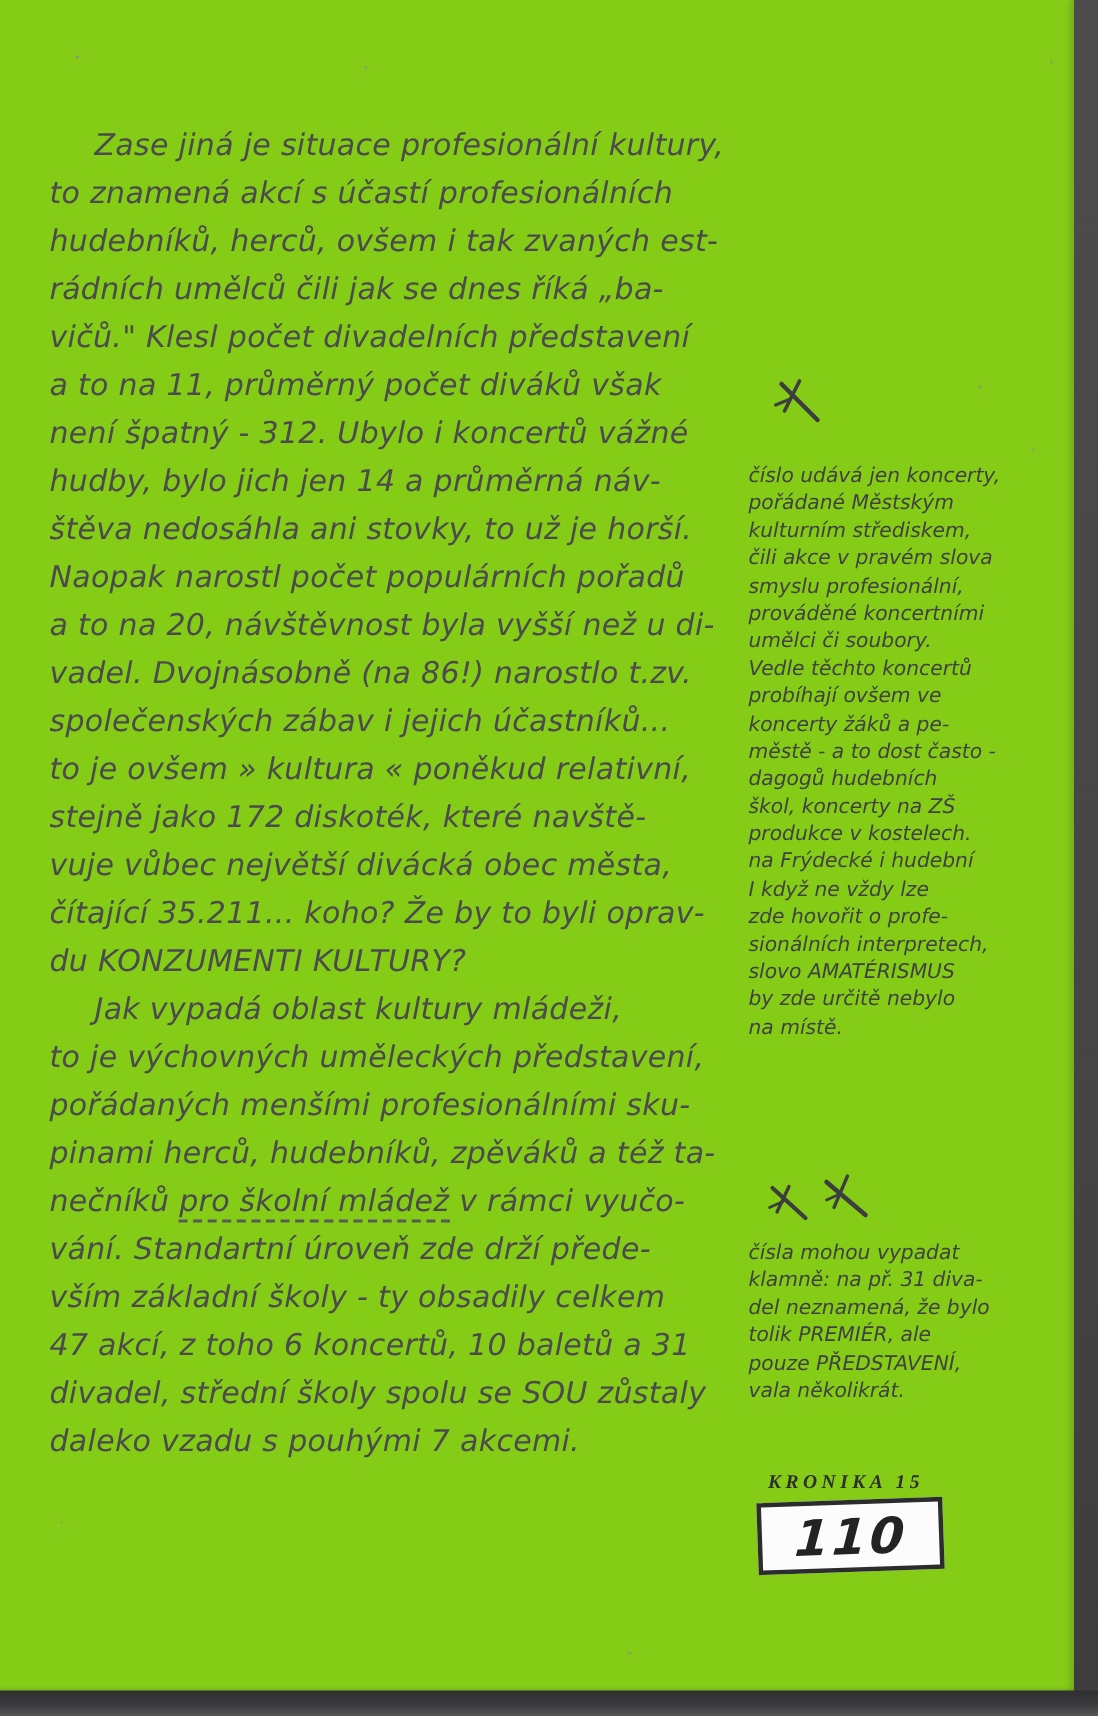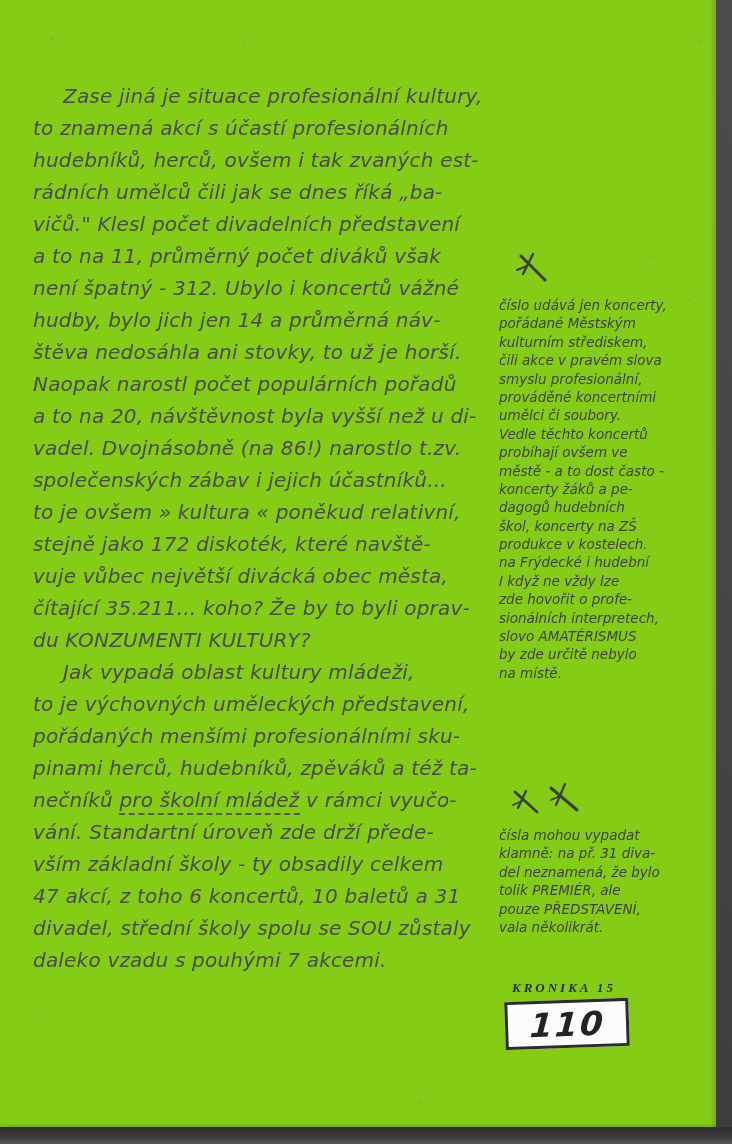--- a/index.html
+++ b/index.html
@@ -39,21 +39,21 @@
   }
   
   .note{
     position:absolute;left:499px;width:220px;
     color:#414143;
     font-style:italic;
     font-size:13.5px;
   }
   .note .line{height:18.4px;line-height:18.4px;white-space:nowrap;}
   .note1{top:252px;}
-  .note1 .note-lines{margin-top:8px;}
+  .note1 .note-lines{margin-top:20px;}
   .note2{top:782px;}
   .note2 .note-lines{margin-top:8px;}
   .marks{height:36px;position:relative;}
   .cross{position:absolute;top:0;}
   .cross.c1{left:14px;}
   .cross.c2a{left:10px;top:6px;}
   .cross.c2b{left:46px;top:0;}
   
   .kronika{
     position:absolute;left:512px;top:980px;
@@ -136,22 +136,22 @@
     <div class="note-lines">
         <div class="line">číslo udává jen koncerty,</div>
         <div class="line">pořádané Městským</div>
         <div class="line">kulturním střediskem,</div>
         <div class="line">čili akce v pravém slova</div>
         <div class="line">smyslu profesionální,</div>
         <div class="line">prováděné koncertními</div>
         <div class="line">umělci či soubory.</div>
         <div class="line">Vedle těchto koncertů</div>
         <div class="line">probíhají ovšem ve</div>
+        <div class="line">koncerty žáků a pe-</div>
         <div class="line">městě - a to dost často -</div>
-        <div class="line">koncerty žáků a pe-</div>
         <div class="line">dagogů hudebních</div>
         <div class="line">škol, koncerty na ZŠ</div>
         <div class="line">produkce v kostelech.</div>
         <div class="line">na Frýdecké i hudební</div>
         <div class="line">I když ne vždy lze</div>
         <div class="line">zde hovořit o profe-</div>
         <div class="line">sionálních interpretech,</div>
         <div class="line">slovo AMATÉRISMUS</div>
         <div class="line">by zde určitě nebylo</div>
         <div class="line">na místě.</div>

